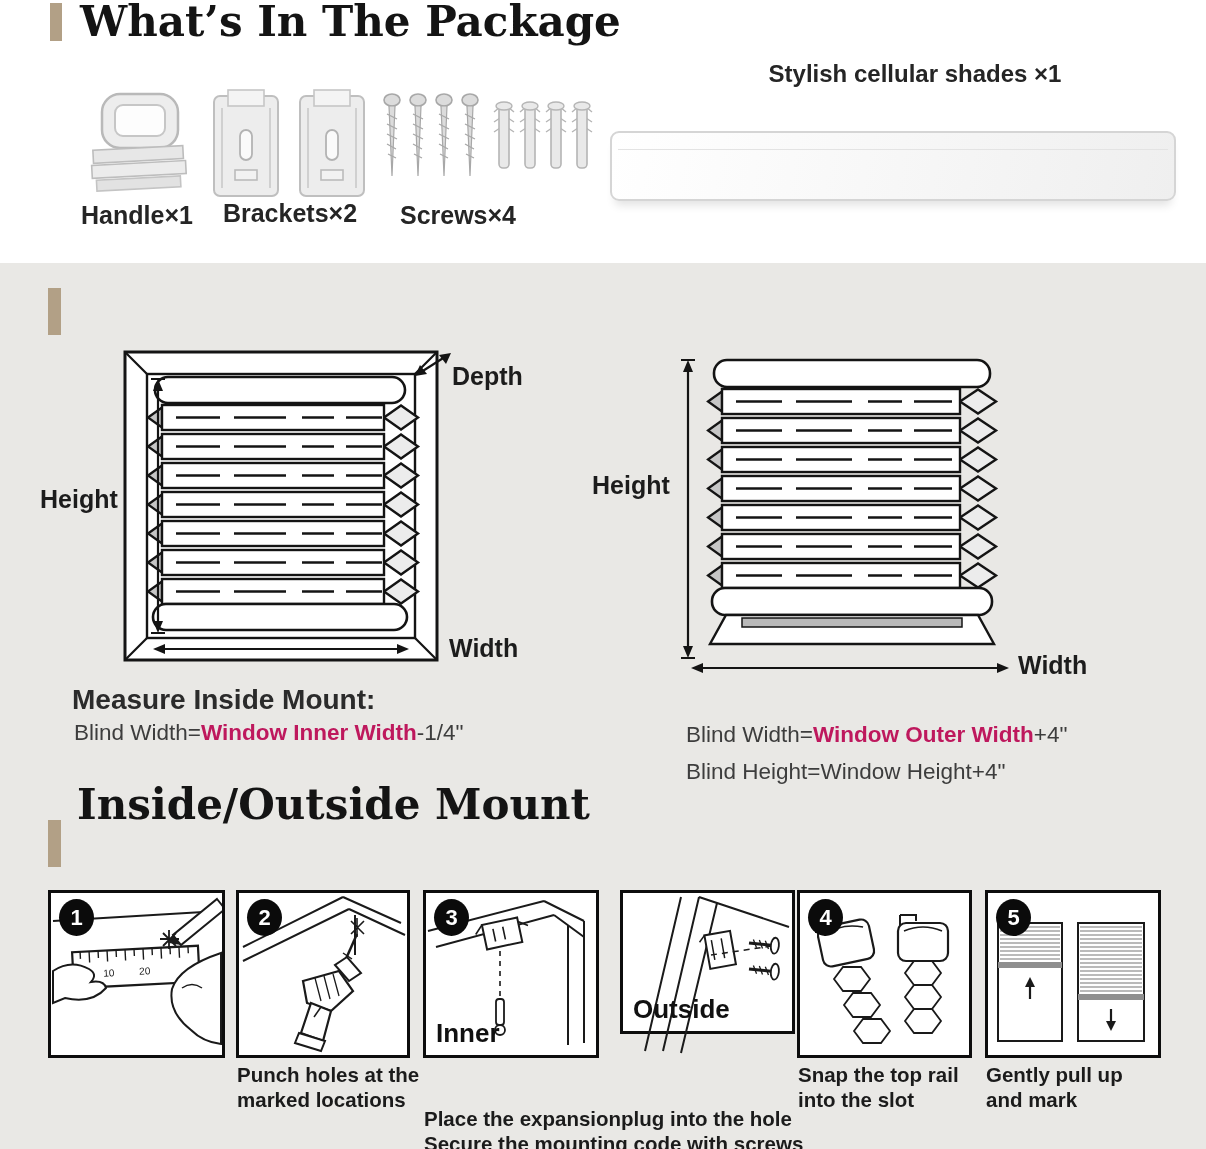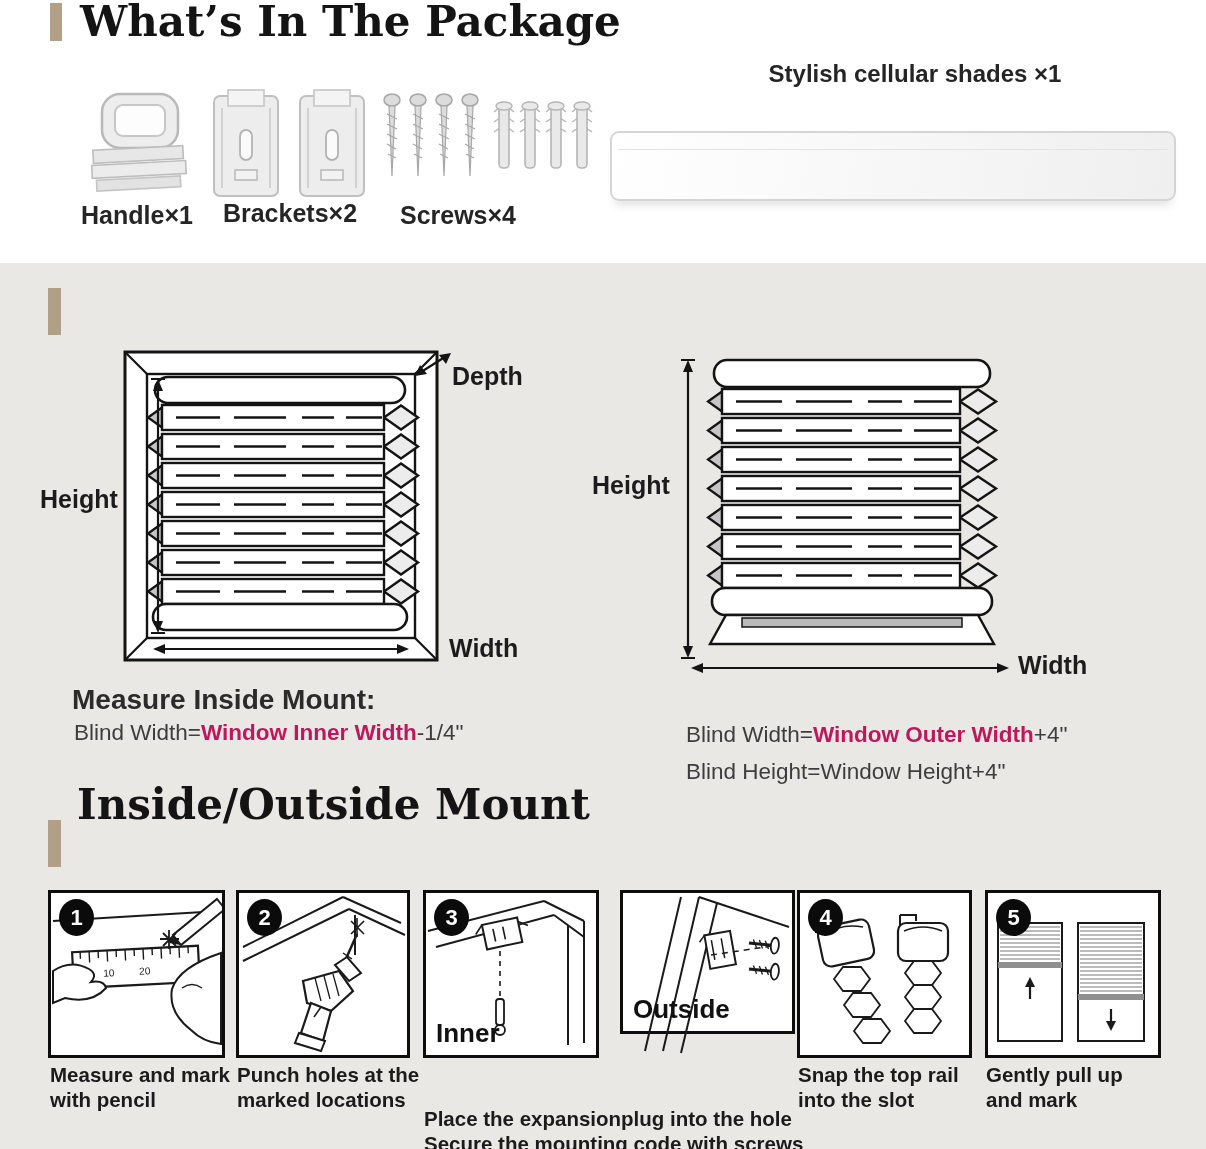--- a/index.html
+++ b/index.html
@@ -292,24 +292,20 @@
       <polygon points="42,84 37,94 47,94" fill="#1a1a1a"></polygon>
       <rect x="90" y="30" width="66" height="118" fill="#fff" stroke="#1a1a1a" stroke-width="2"></rect>
       <path d="M92,34h62 M92,38h62 M92,42h62 M92,46h62 M92,50h62 M92,54h62 M92,58h62 M92,62h62 M92,66h62 M92,70h62 M92,74h62 M92,78h62 M92,82h62 M92,86h62 M92,90h62 M92,94h62 M92,98h62" stroke="#777" stroke-width="1.2" fill="none"></path>
       <rect x="90" y="101" width="66" height="6" fill="#8f8f8f"></rect>
       <path d="M123,116v16" stroke="#1a1a1a" stroke-width="2.2"></path>
       <polygon points="123,138 118,128 128,128" fill="#1a1a1a"></polygon>
     </svg>
     <div class="abs badge" style="left:8px;top:6px;">5</div>
   </div>
 
-  <div class="abs cap" style="left:50px;top:1062px;width:186px;">
-    <div>Measure and mark</div>
-      <div>with pencil</div>
-  </div>
   <div class="abs cap" style="left:237px;top:1062px;width:186px;">
     <div>Punch holes at the</div>
       <div>marked locations</div>
   </div>
   <div class="abs cap" style="left:424px;top:1062px;width:380px;margin-top:44px;">
     <div>Place the expansionplug into the hole</div>
       <div>Secure the mounting code with screws</div>
   </div>
   <div class="abs cap" style="left:798px;top:1062px;width:180px;">
     <div>Snap the top rail</div>

